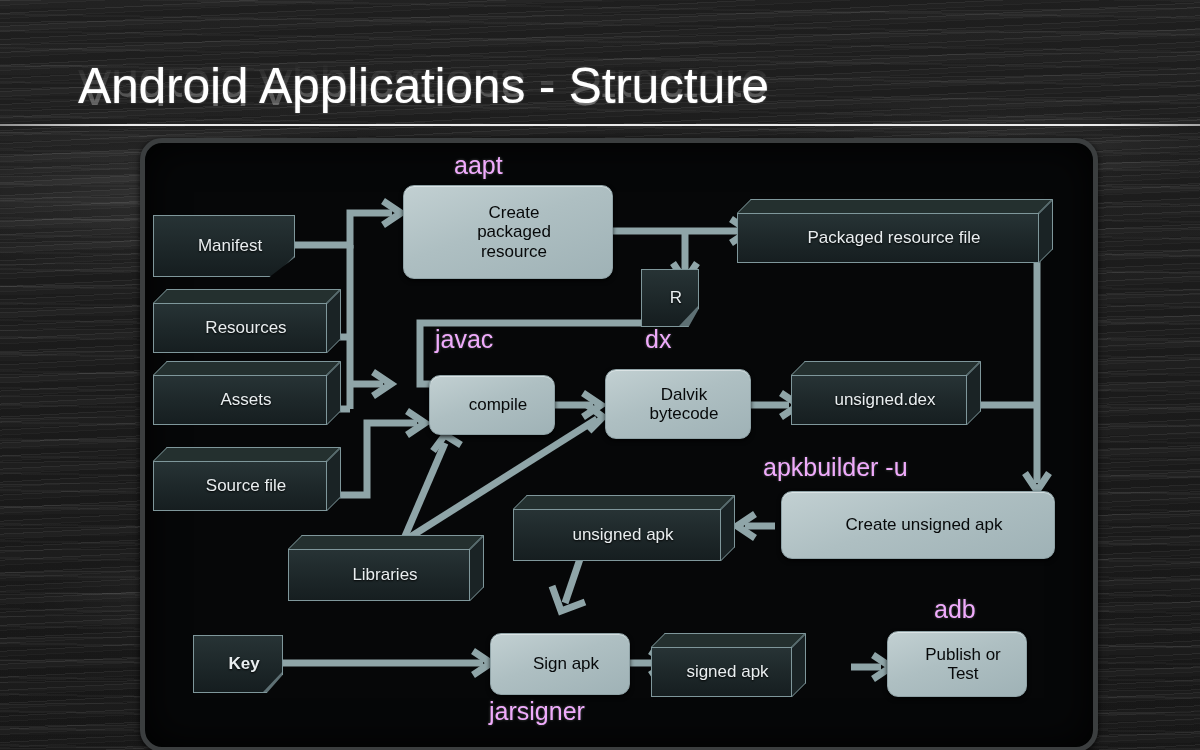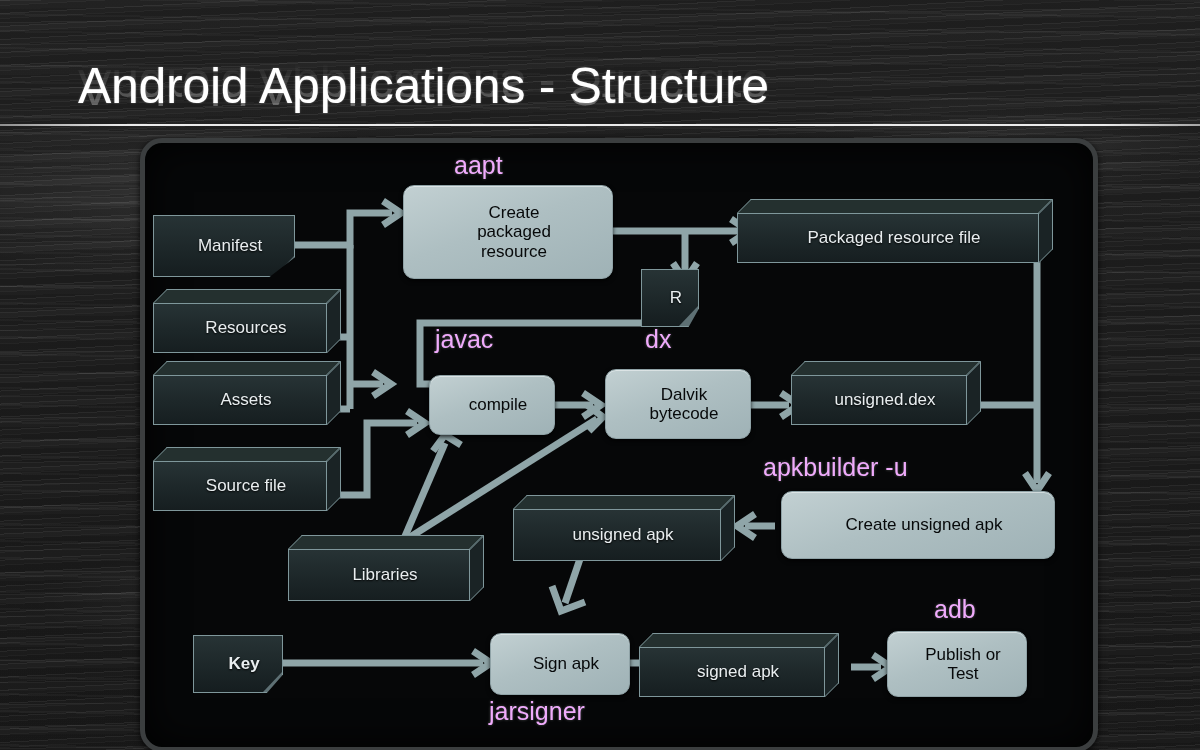--- a/index.html
+++ b/index.html
@@ -297,21 +297,21 @@
       <div class="lbl">unsigned.dex</div>
     </div>
 
     <div class="node box3d" style="left:368px;top:352px;width:222px;height:66px;">
       <div class="top"></div>
       <div class="side"></div>
       <div class="face"></div>
       <div class="lbl">unsigned apk</div>
     </div>
 
-    <div class="node box3d" style="left:494px;top:490px;width:200px;height:64px;">
+    <div class="node box3d" style="left:506px;top:490px;width:155px;height:64px;">
       <div class="top"></div>
       <div class="side"></div>
       <div class="face"></div>
       <div class="lbl">signed apk</div>
     </div>
 
   </div>
 </div>
 
 </body></html>

